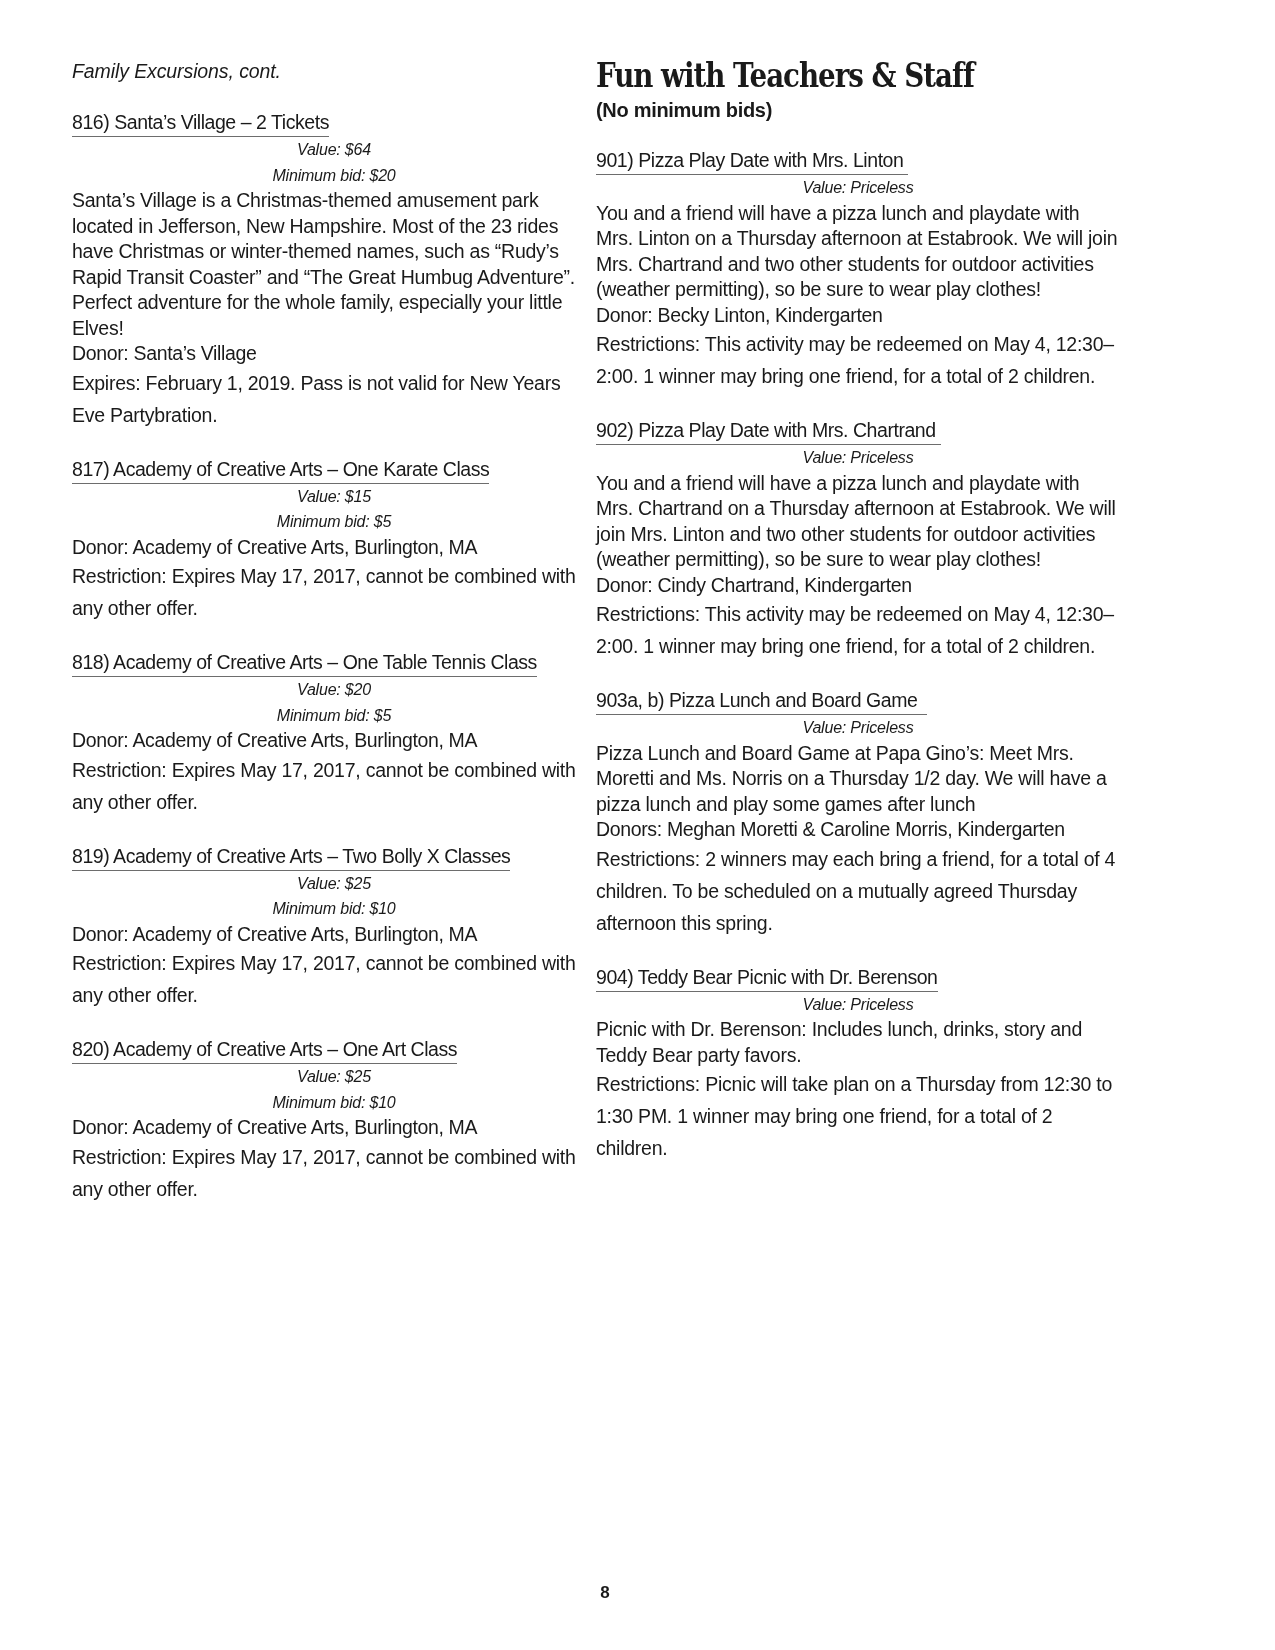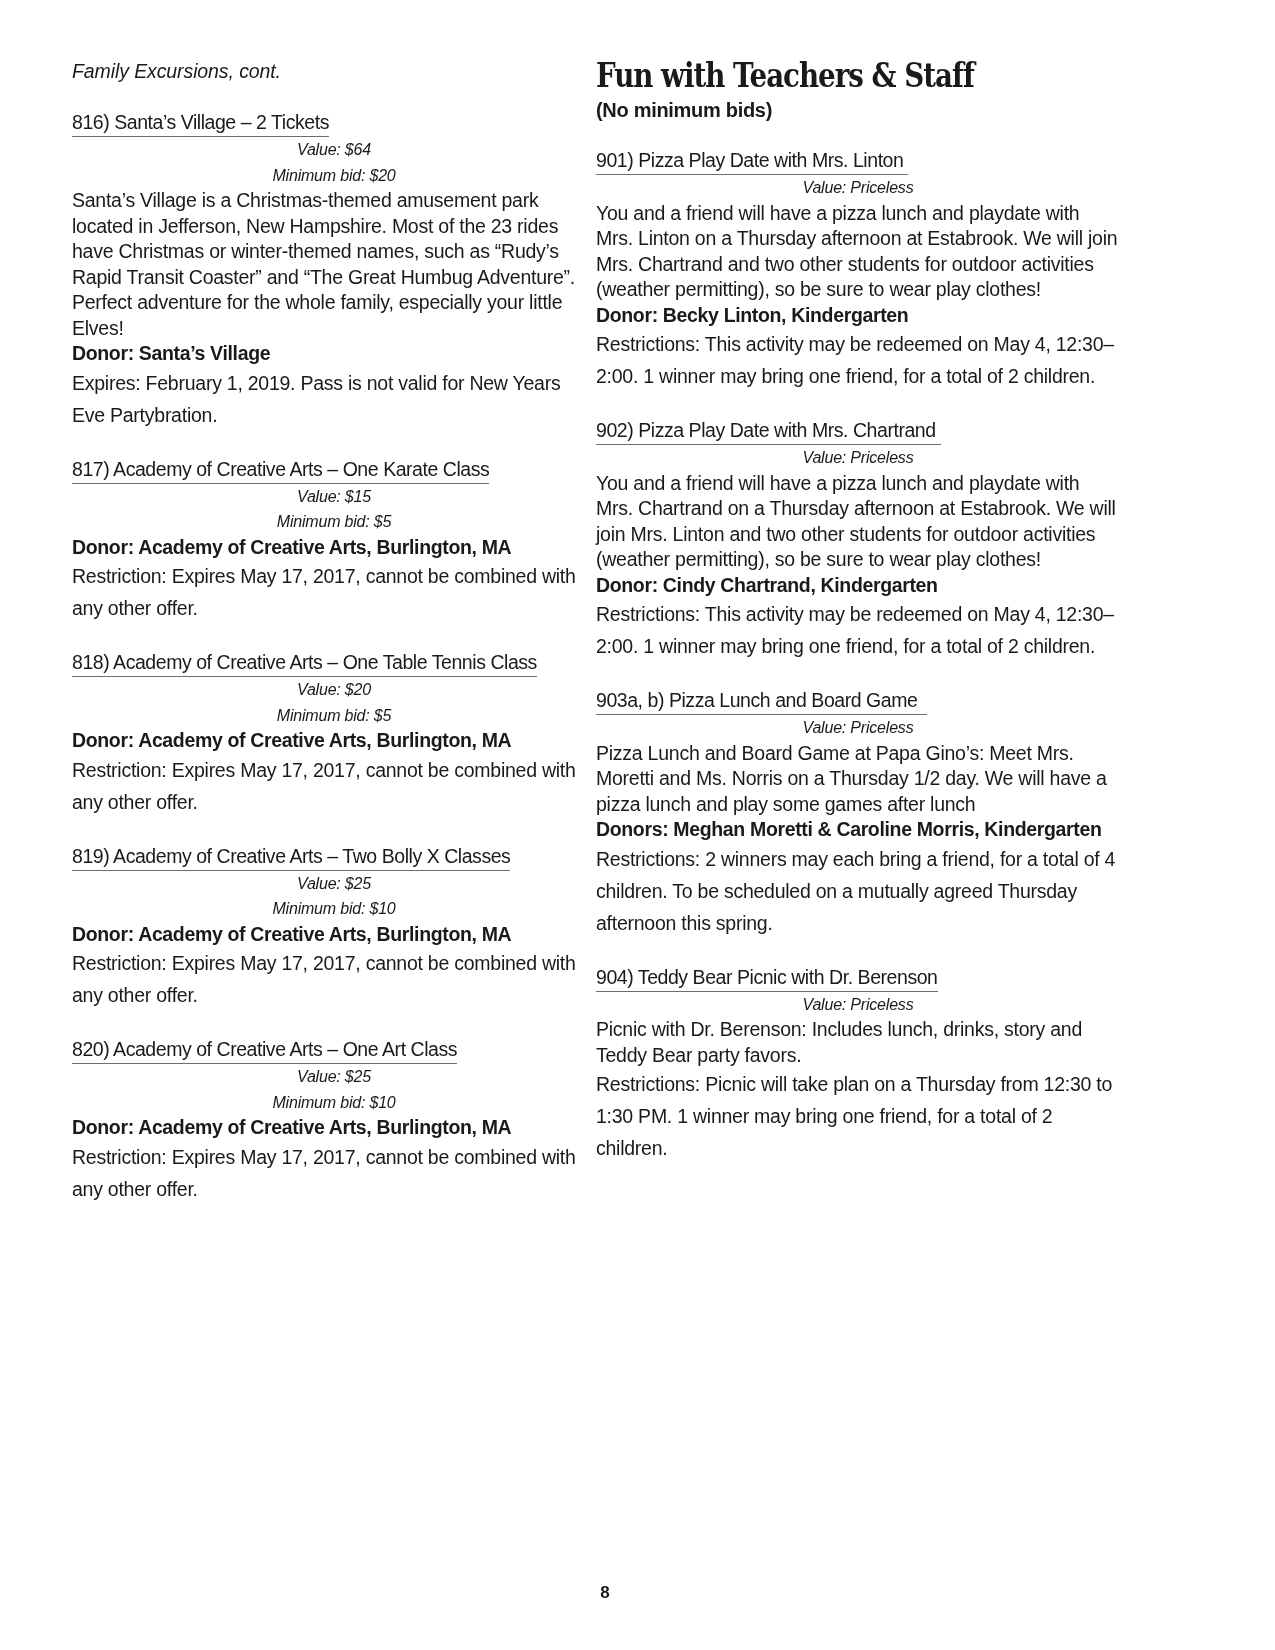--- a/index.html
+++ b/index.html
@@ -94,21 +94,21 @@
   }
 
   .lot-desc {
     font-size: 19.5px;
     line-height: 25.5px;
     margin: 0;
     letter-spacing: -0.25px;
   }
 
   .lot-donor {
-    font-weight: bold;
+    font-weight: normal;
     font-size: 19.5px;
     line-height: 25.5px;
     margin: 0;
     letter-spacing: -0.35px;
   }
 
   .lot-restriction {
     font-size: 19.5px;
     line-height: 32px;
     margin: 0;

